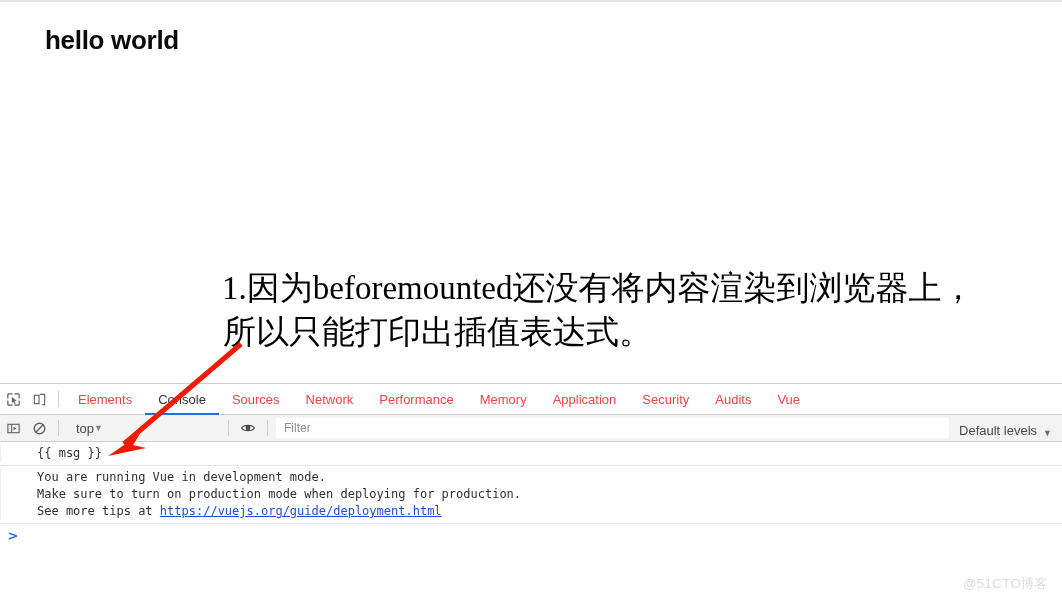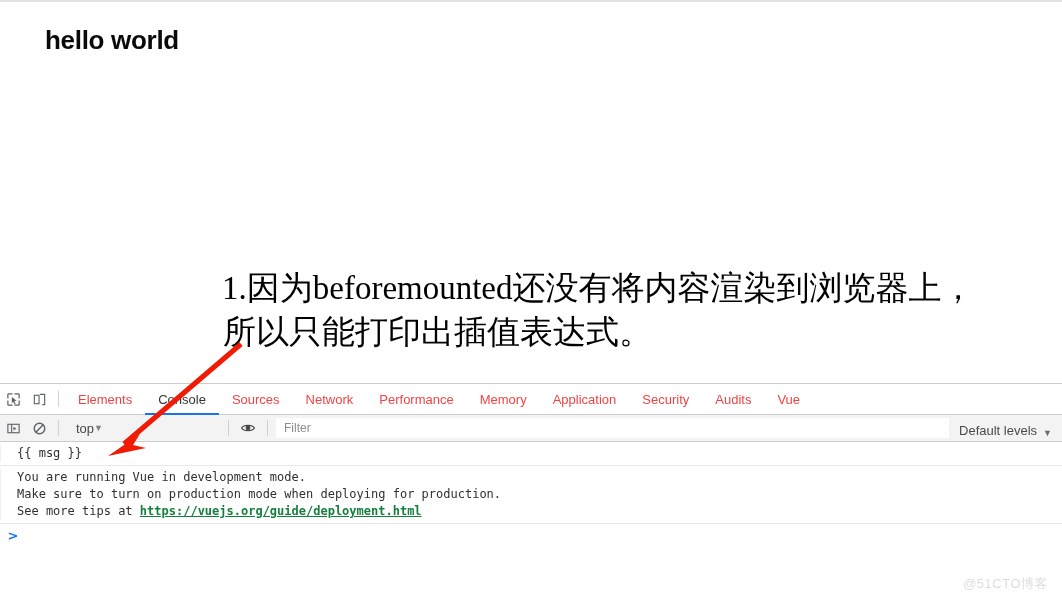--- a/index.html
+++ b/index.html
@@ -179,31 +179,30 @@
     font-family: "DejaVu Sans Mono", monospace;
     font-size: 12px;
     color: #303030;
   }
   .console-row {
     border-bottom: 1px solid #e8e8e8;
     padding: 3px 0 3px 0;
     position: relative;
   }
   .console-row .msg-indent {
-    padding-left: 16px;
+    padding-left: 36px;
     border-left: 1px solid #f0f0f0;
   }
   .console-line {
     line-height: 17px;
     white-space: pre;
   }
   .console-link {
-    color: #15803d;
+    color: #1d4ed8;
     text-decoration: underline;
-    font-weight: bold;
   }
   #console-prompt-row {
     display: flex;
     align-items: flex-start;
     padding: 4px 0 0 0;
     height: 26px;
   }
   #prompt-chevron {
     width: 26px;
     text-align: center;

